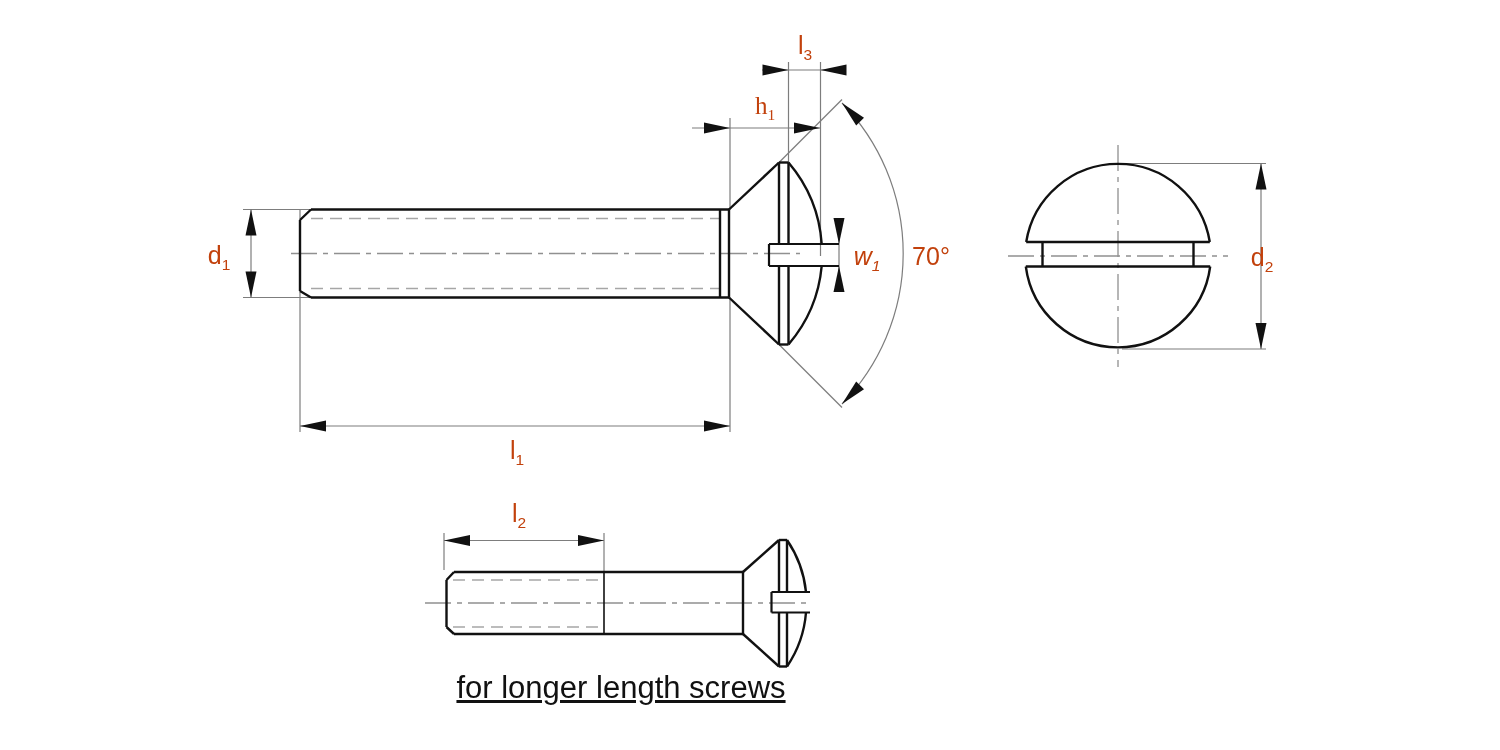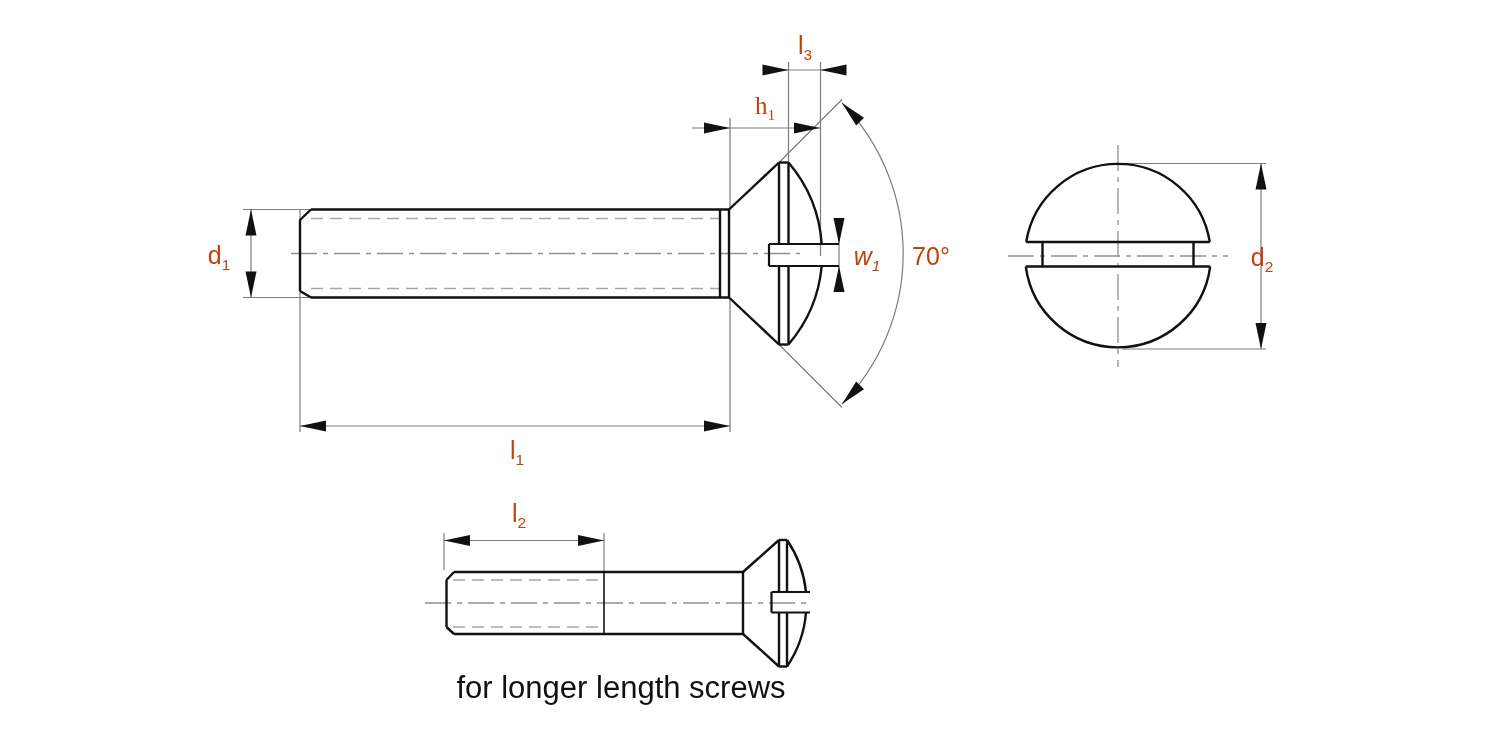--- a/index.html
+++ b/index.html
@@ -22,20 +22,21 @@
   .dim-label sub{
     font-size:0.62em;
     line-height:0;
   }
   .caption{
     position:absolute;
     transform:translate(-50%,-50%);
     font-size:31px;
     color:#111111;
     white-space:nowrap;
+    text-decoration:underline;
   }
 </style>
 </head>
 <body>
 
 <div class="canvas">
 
 <svg width="1500" height="750" viewBox="0 0 1500 750">
 
   <g stroke="#909090" stroke-width="1.3" fill="none" stroke-dasharray="26 6 5 6">

